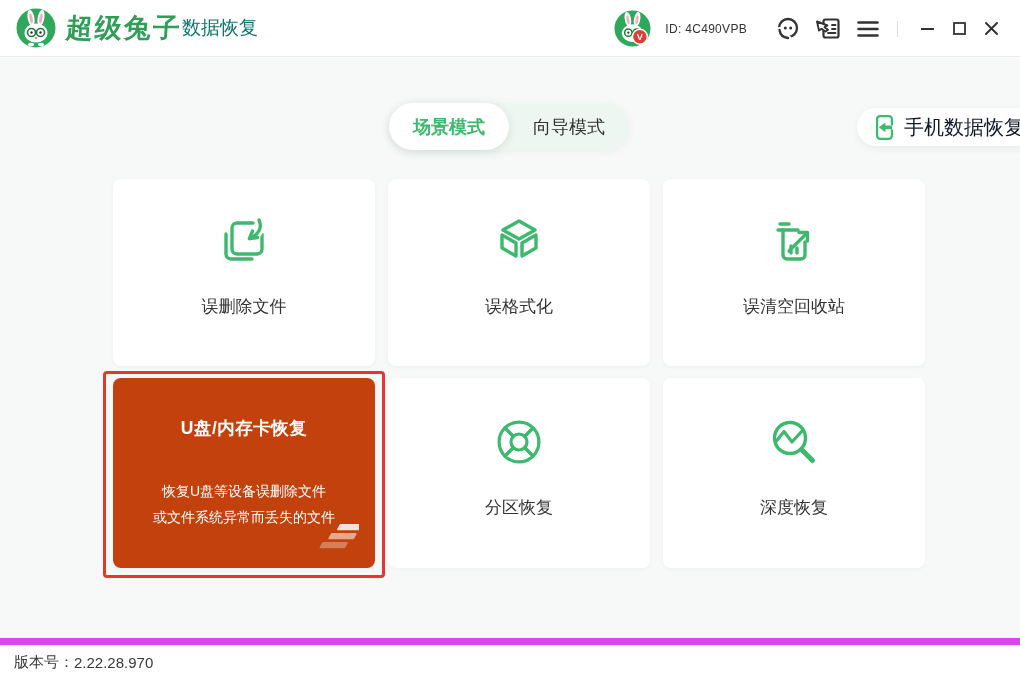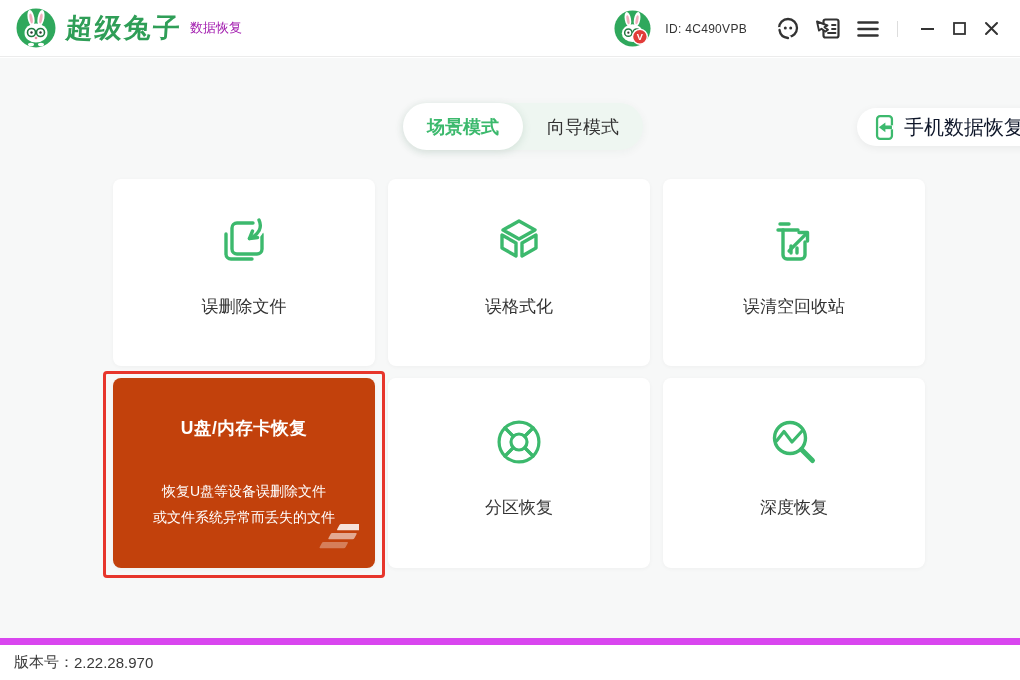--- a/index.html
+++ b/index.html
@@ -6,34 +6,34 @@
   html,body { width:1020px; height:680px; overflow:hidden; }
   body { font-family:"Liberation Sans","DejaVu Sans",sans-serif; background:#fff; position:relative; }
 
   
   .titlebar { position:absolute; top:0; left:0; width:1020px; height:57px; background:#fff;
               border-bottom:1px solid #ececec; display:flex; align-items:center; }
   .brand { display:flex; align-items:center; margin-left:16px; }
   .brand-logo { width:40px; height:40px; }
   .brand-name { margin-left:10px; font-size:27px; font-weight:800; color:#2f9e57;
                 letter-spacing:2px; transform:skewX(-4deg); }
-  .brand-sub { margin-left:8px; font-size:13px; color:#a21caf; }
+  .brand-sub { margin-left:0; font-size:19px; color:#0f766e; }
   .titlebar-right { position:absolute; right:16px; top:0; height:57px; display:flex; align-items:center; }
   .avatar-wrap { position:relative; width:37px; height:37px; margin-right:14px; cursor:pointer; }
   .uid { font-size:12px; color:#333; margin-right:26px; letter-spacing:.3px; }
   .tb-icon { display:flex; align-items:center; justify-content:center; width:30px; height:30px;
              margin-right:10px; cursor:pointer; }
   .tb-divider { width:1px; height:16px; background:#ddd; margin:0 10px 0 4px; }
   .win-btn { display:flex; align-items:center; justify-content:center; width:26px; height:26px;
              margin-left:6px; cursor:pointer; }
 
   
   .main { position:absolute; top:58px; left:0; width:1020px; height:580px; background:#f7f8f8; }
 
-  .tabs { position:absolute; left:403px; top:45px; width:240px; height:47px;
+  .tabs { position:absolute; left:389px; top:45px; width:240px; height:47px;
           background:#eef6f1; border-radius:24px; display:flex;
           box-shadow:0 2px 10px rgba(40,80,60,.05); }
   .tab { flex:1; display:flex; align-items:center; justify-content:center;
          font-size:18px; color:#333; border-radius:24px; cursor:pointer; }
   .tab.active { background:#fff; color:#3cb96d; font-weight:700;
                 box-shadow:0 2px 8px rgba(50,110,75,.15); }
 
   .phone-btn { position:absolute; left:857px; top:50px; width:180px; height:38px;
                background:#fff; border-radius:19px 0 0 19px; display:flex; align-items:center;
                padding-left:17px; box-shadow:0 2px 8px rgba(0,0,0,.06); cursor:pointer; }

